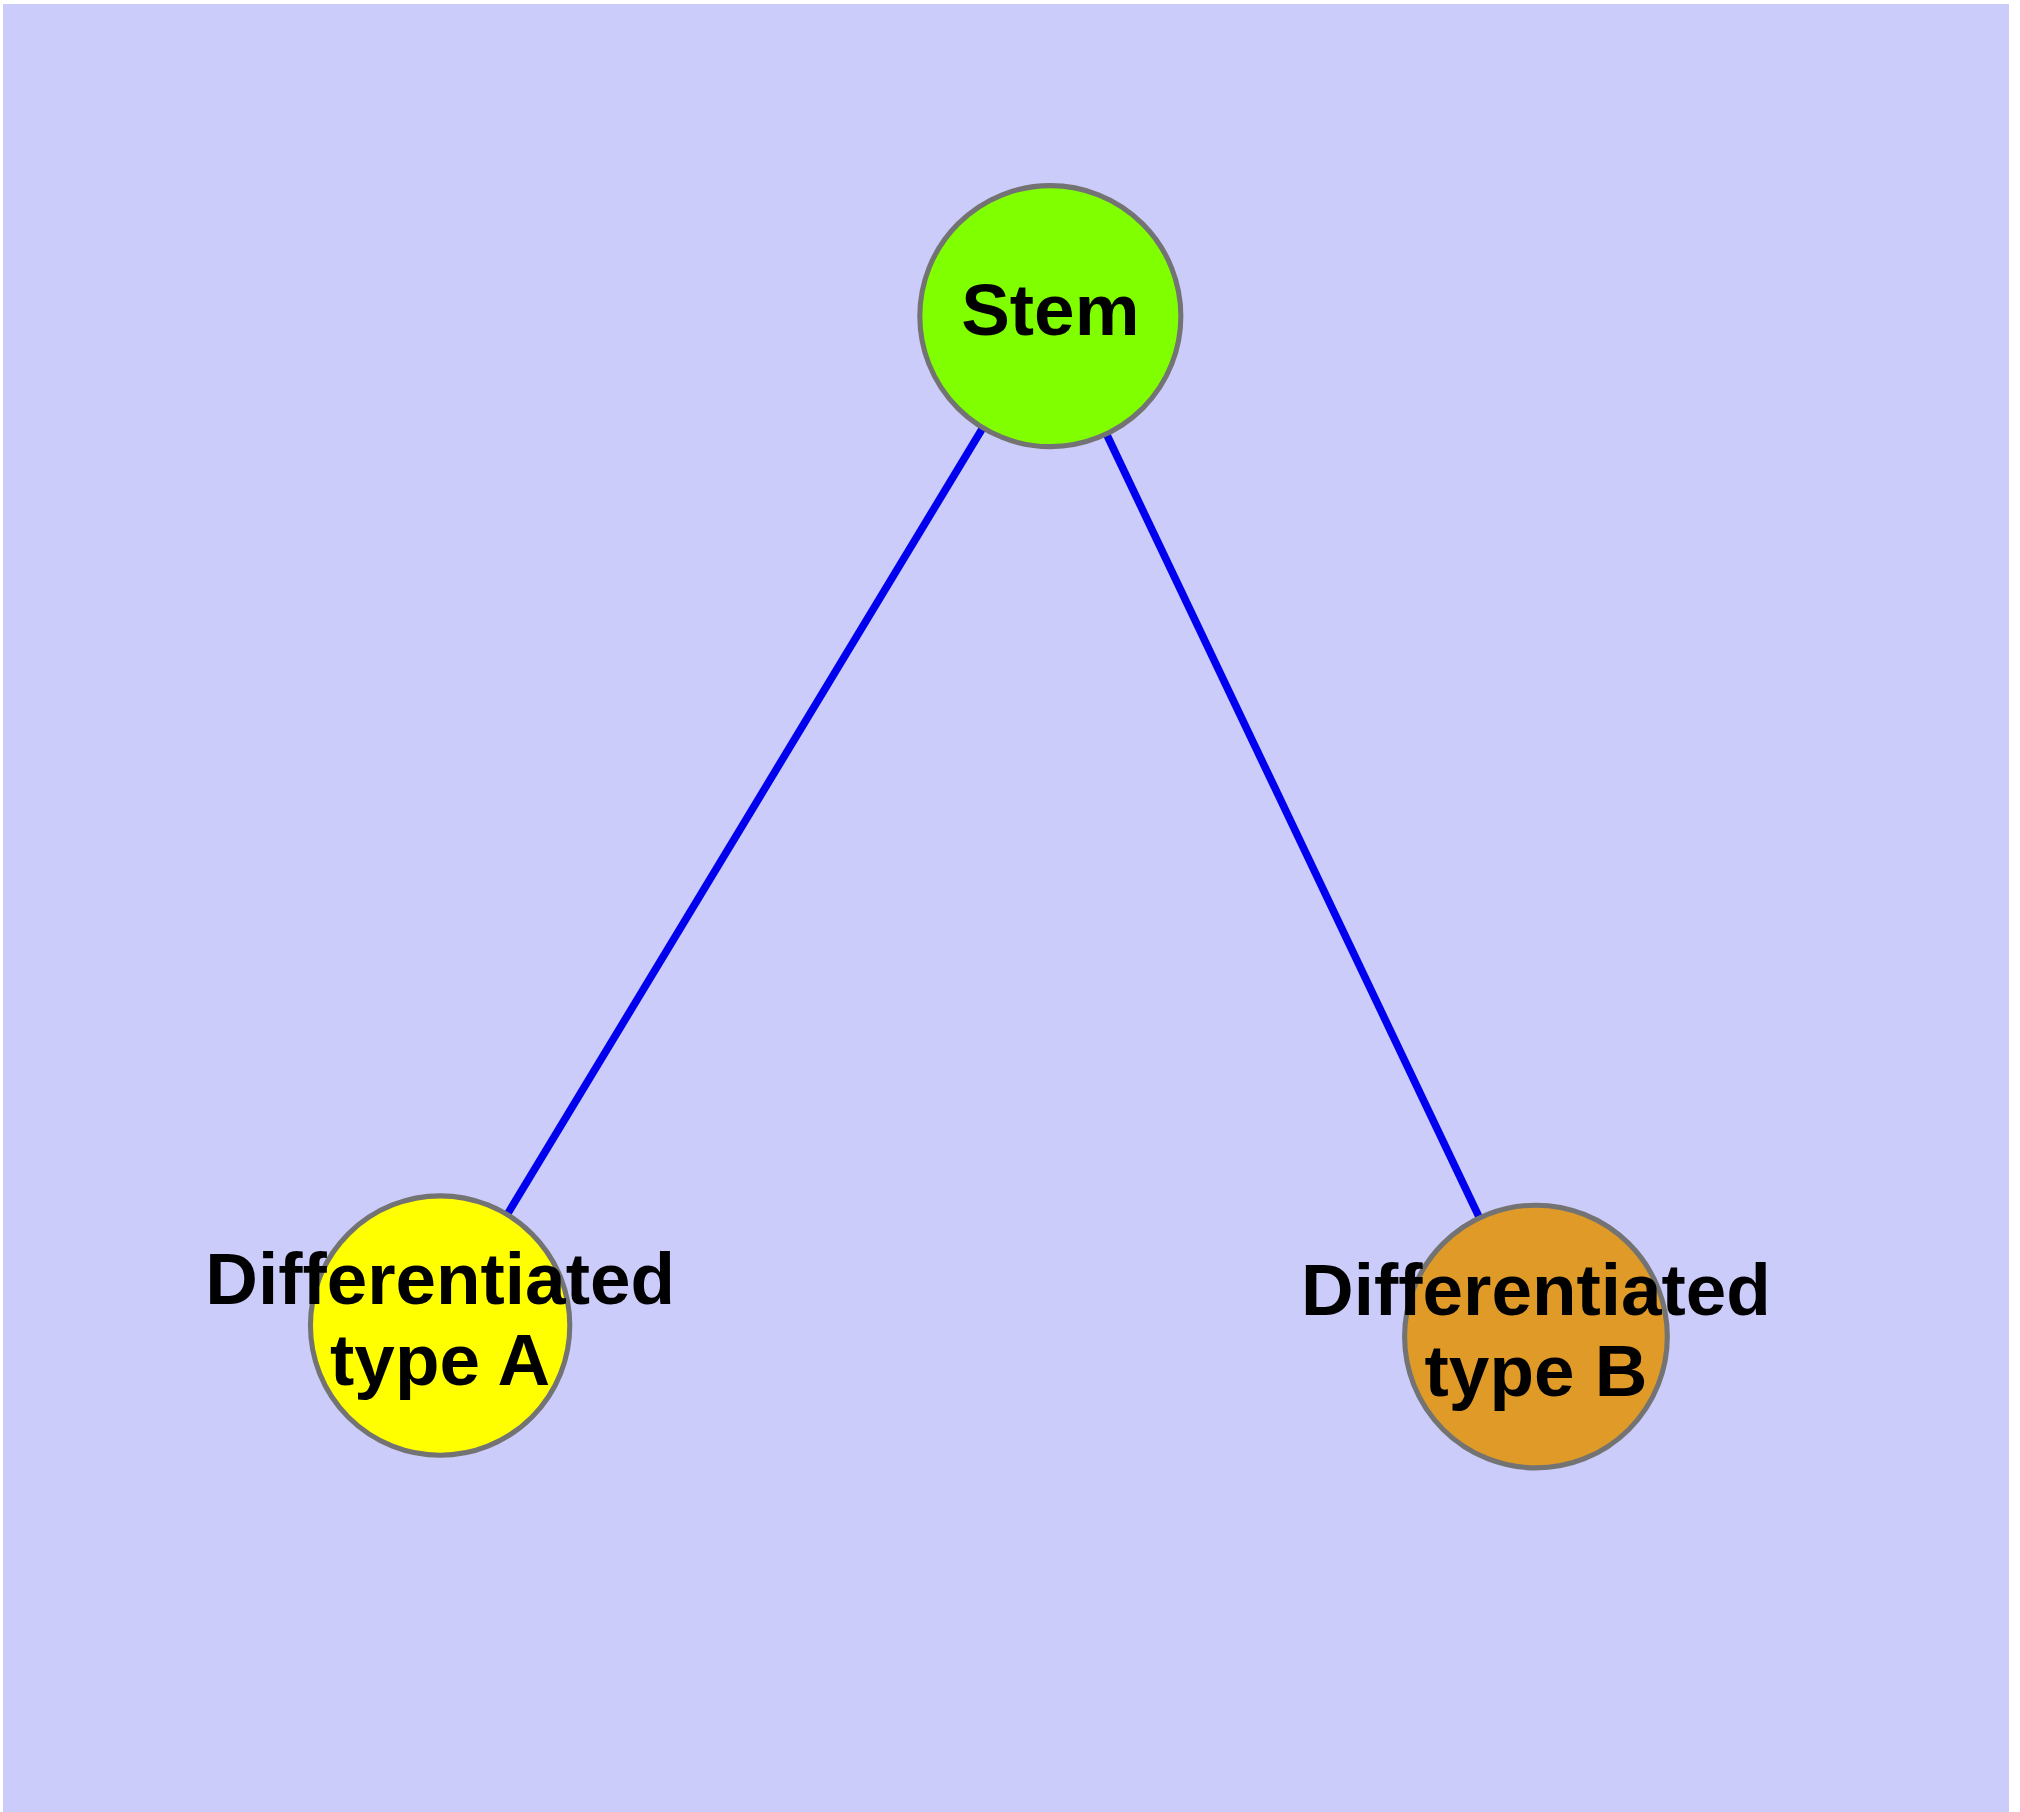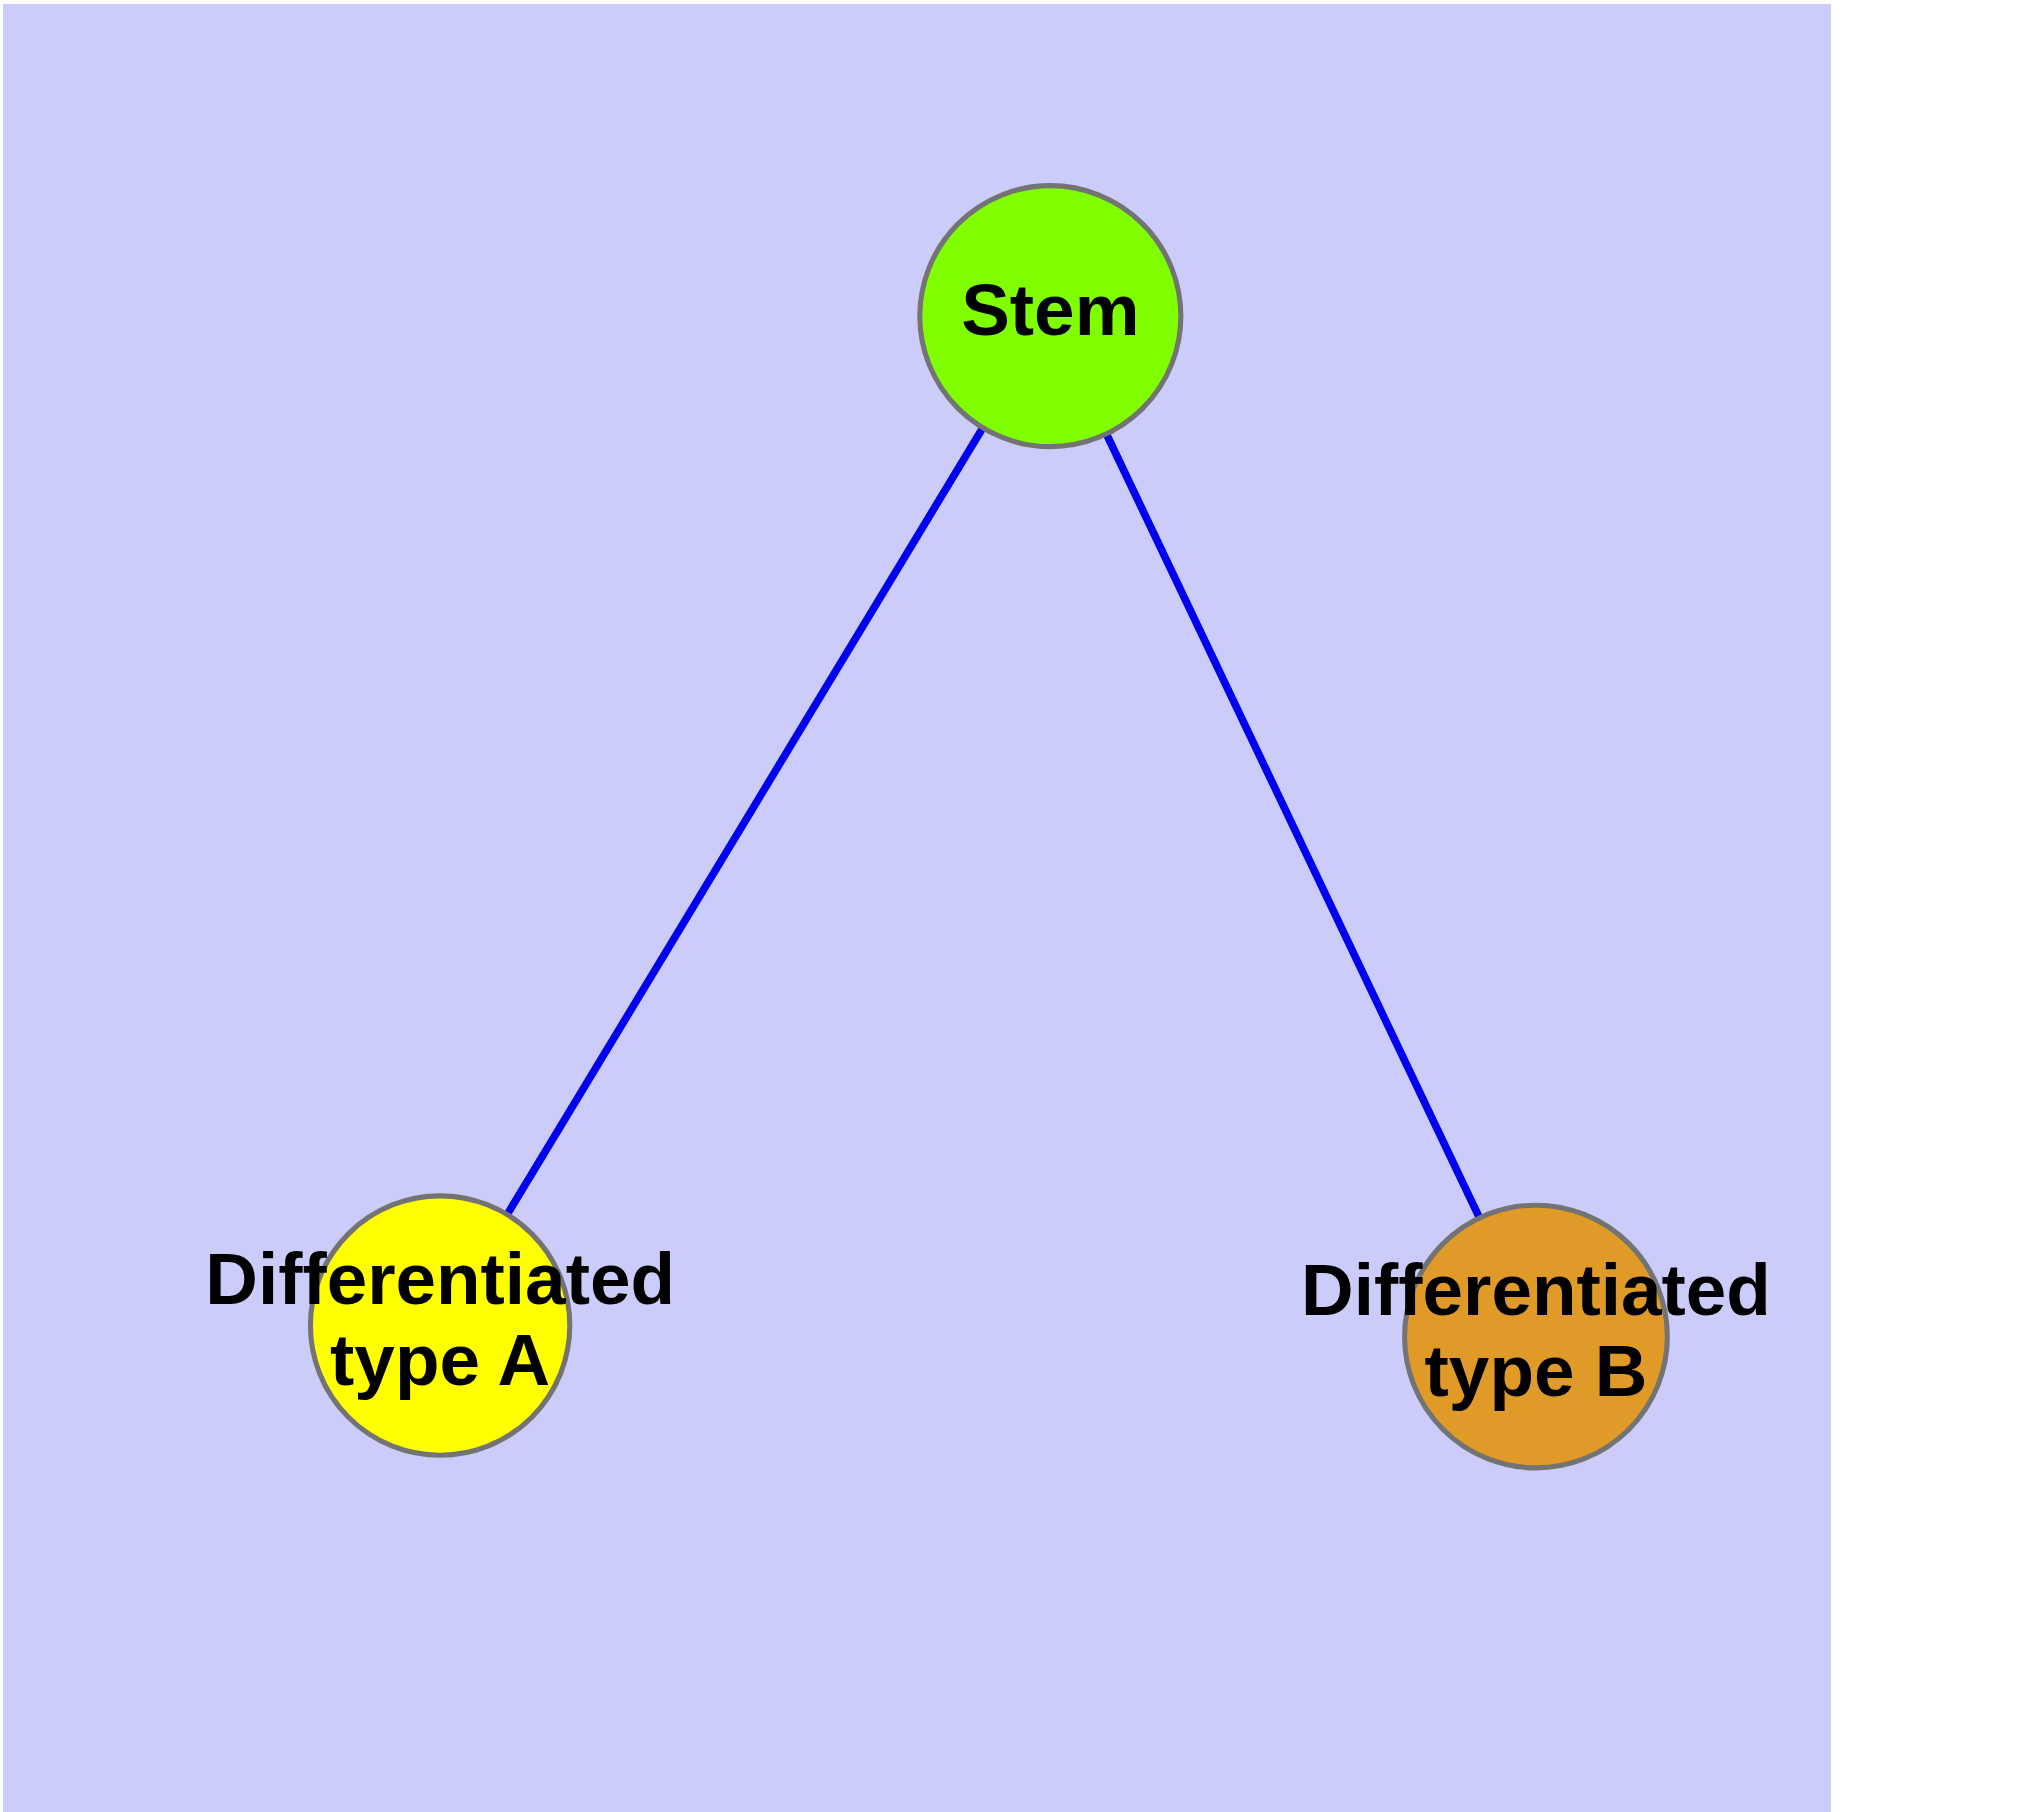--- a/index.html
+++ b/index.html
@@ -3,21 +3,21 @@
 <meta charset="utf-8">
 <title>Cell Differentiation Graph</title>
 <style>
   html, body {
     margin: 0;
     padding: 0;
     background: #ffffff;
   }
   #canvas {
     position: relative;
-    width: 1831px;
+    width: 2009px;
     height: 1812px;
     background: #ffffff;
     overflow: hidden;
     font-family: "Liberation Sans", sans-serif;
   }
   #plot-area {
     position: absolute;
     left: 2.5px;
     top: 4.2px;
     width: 2018px;

